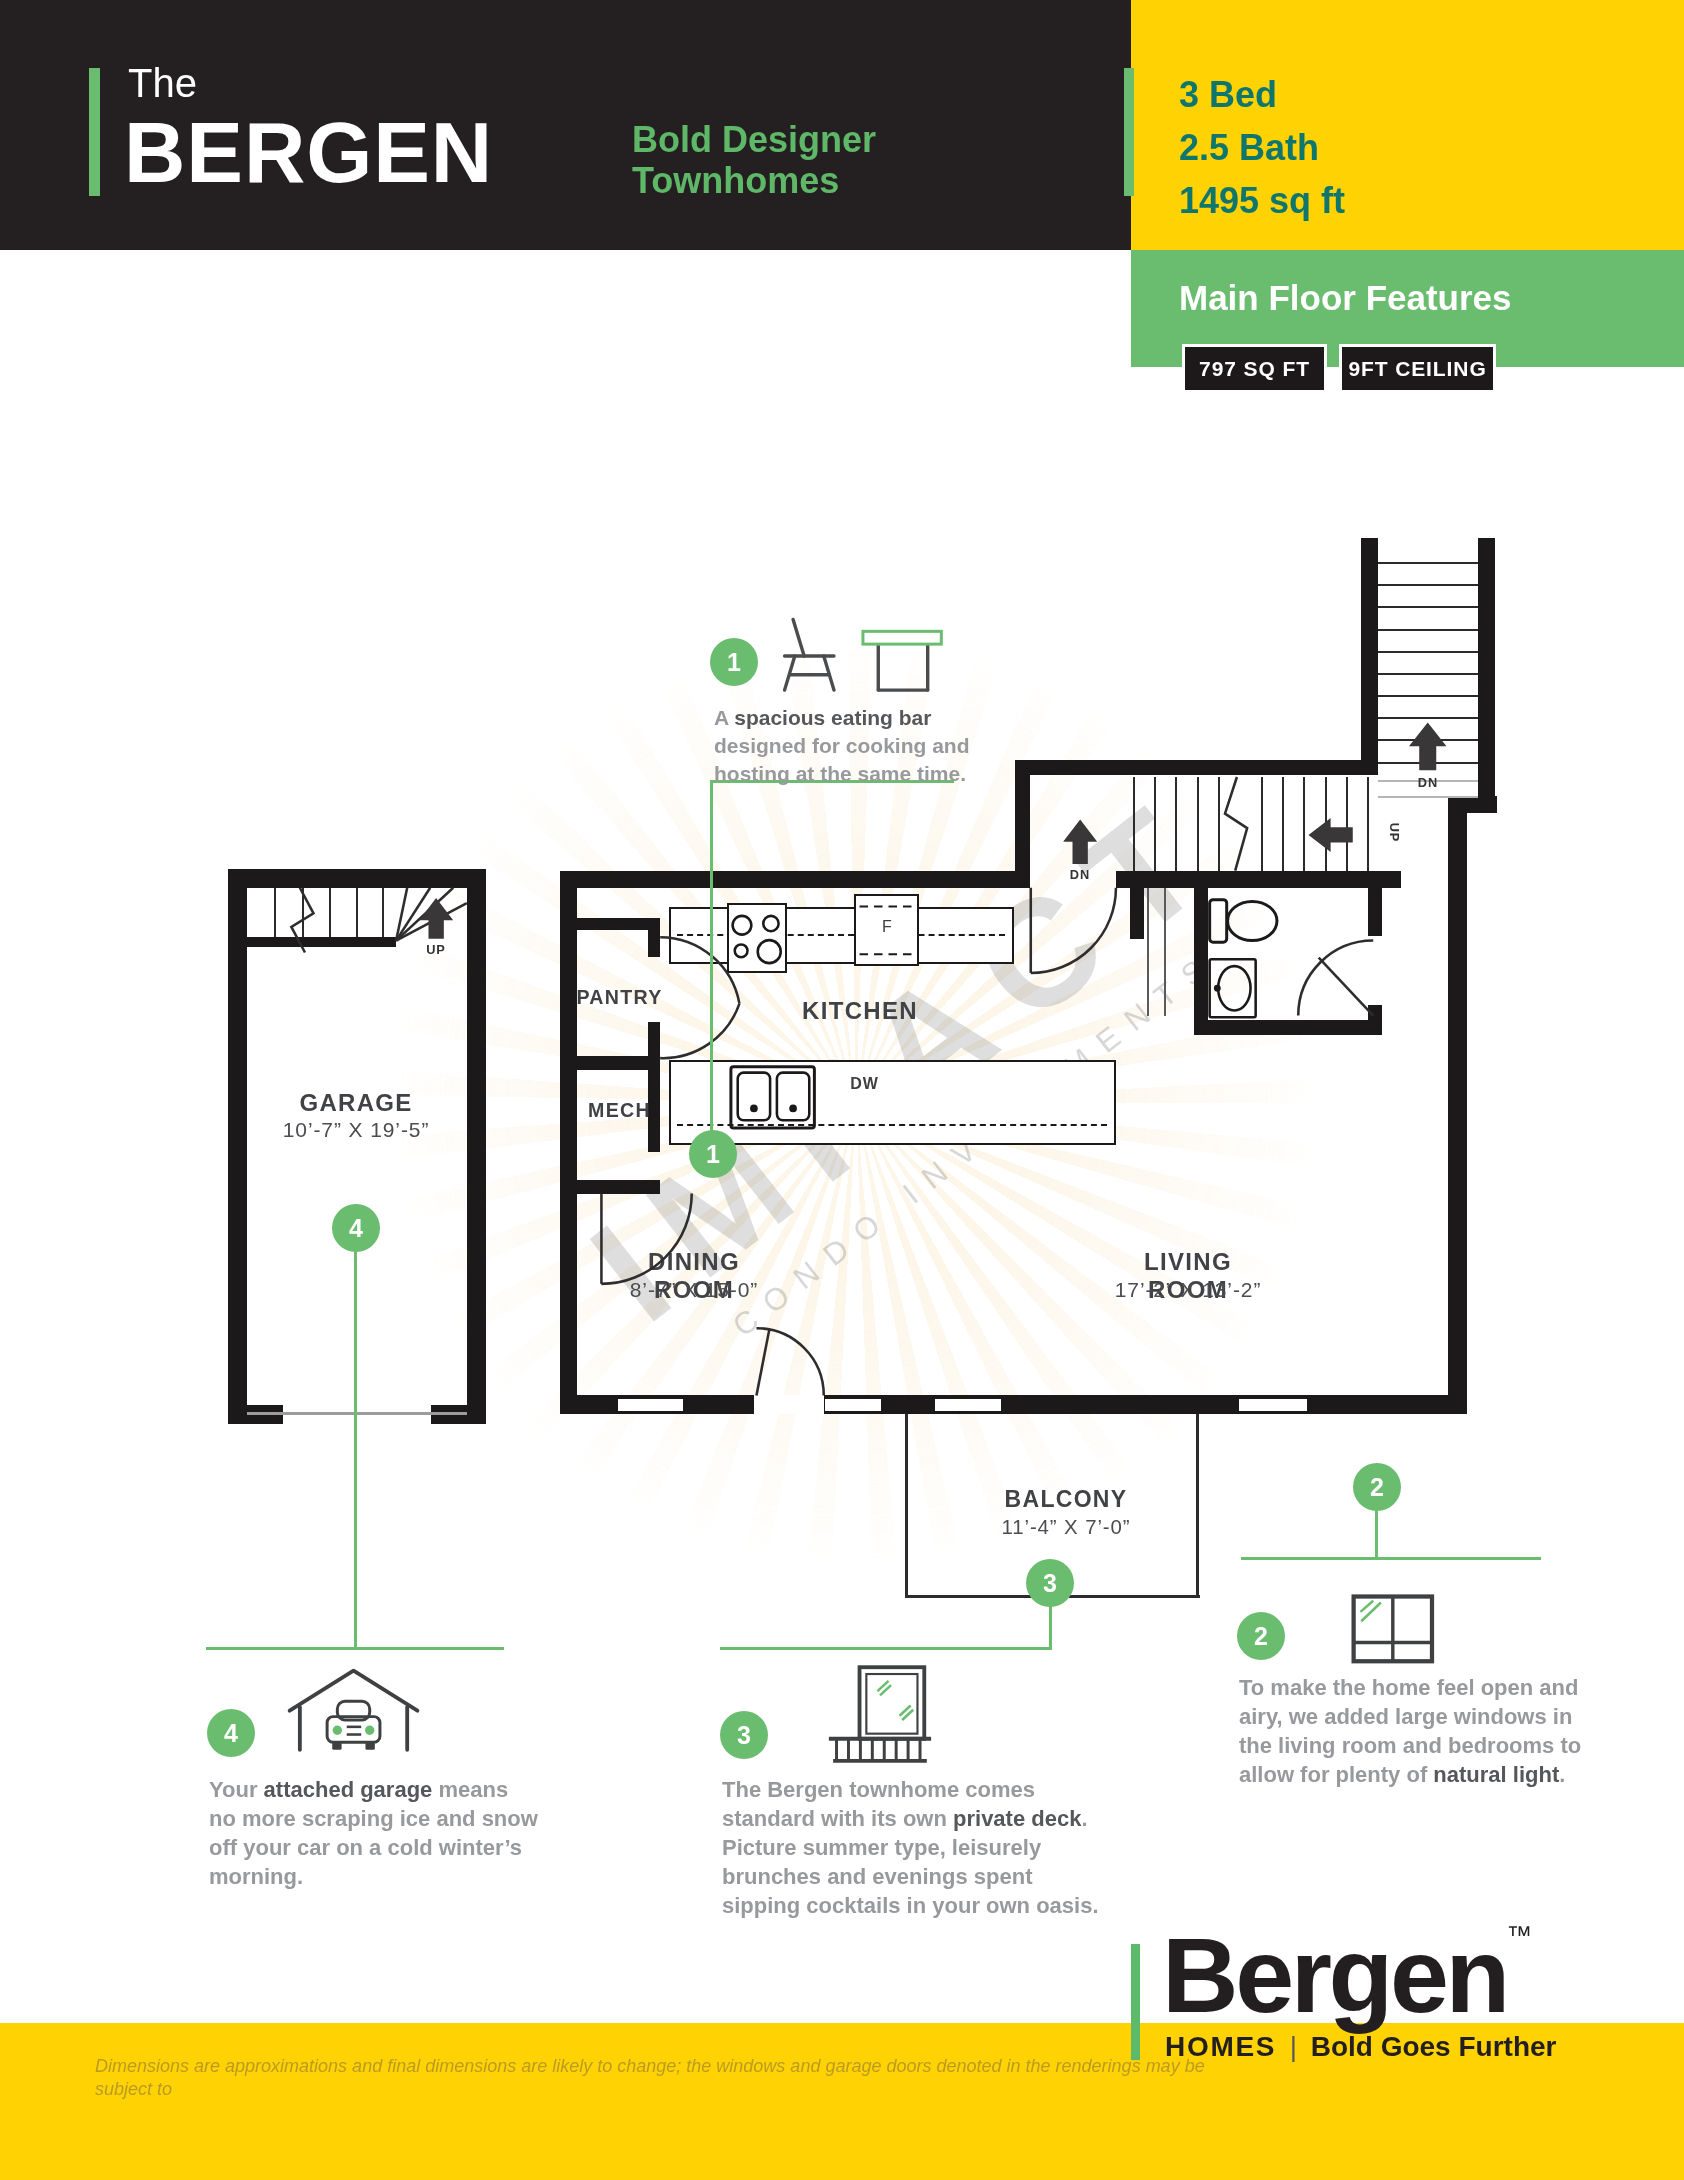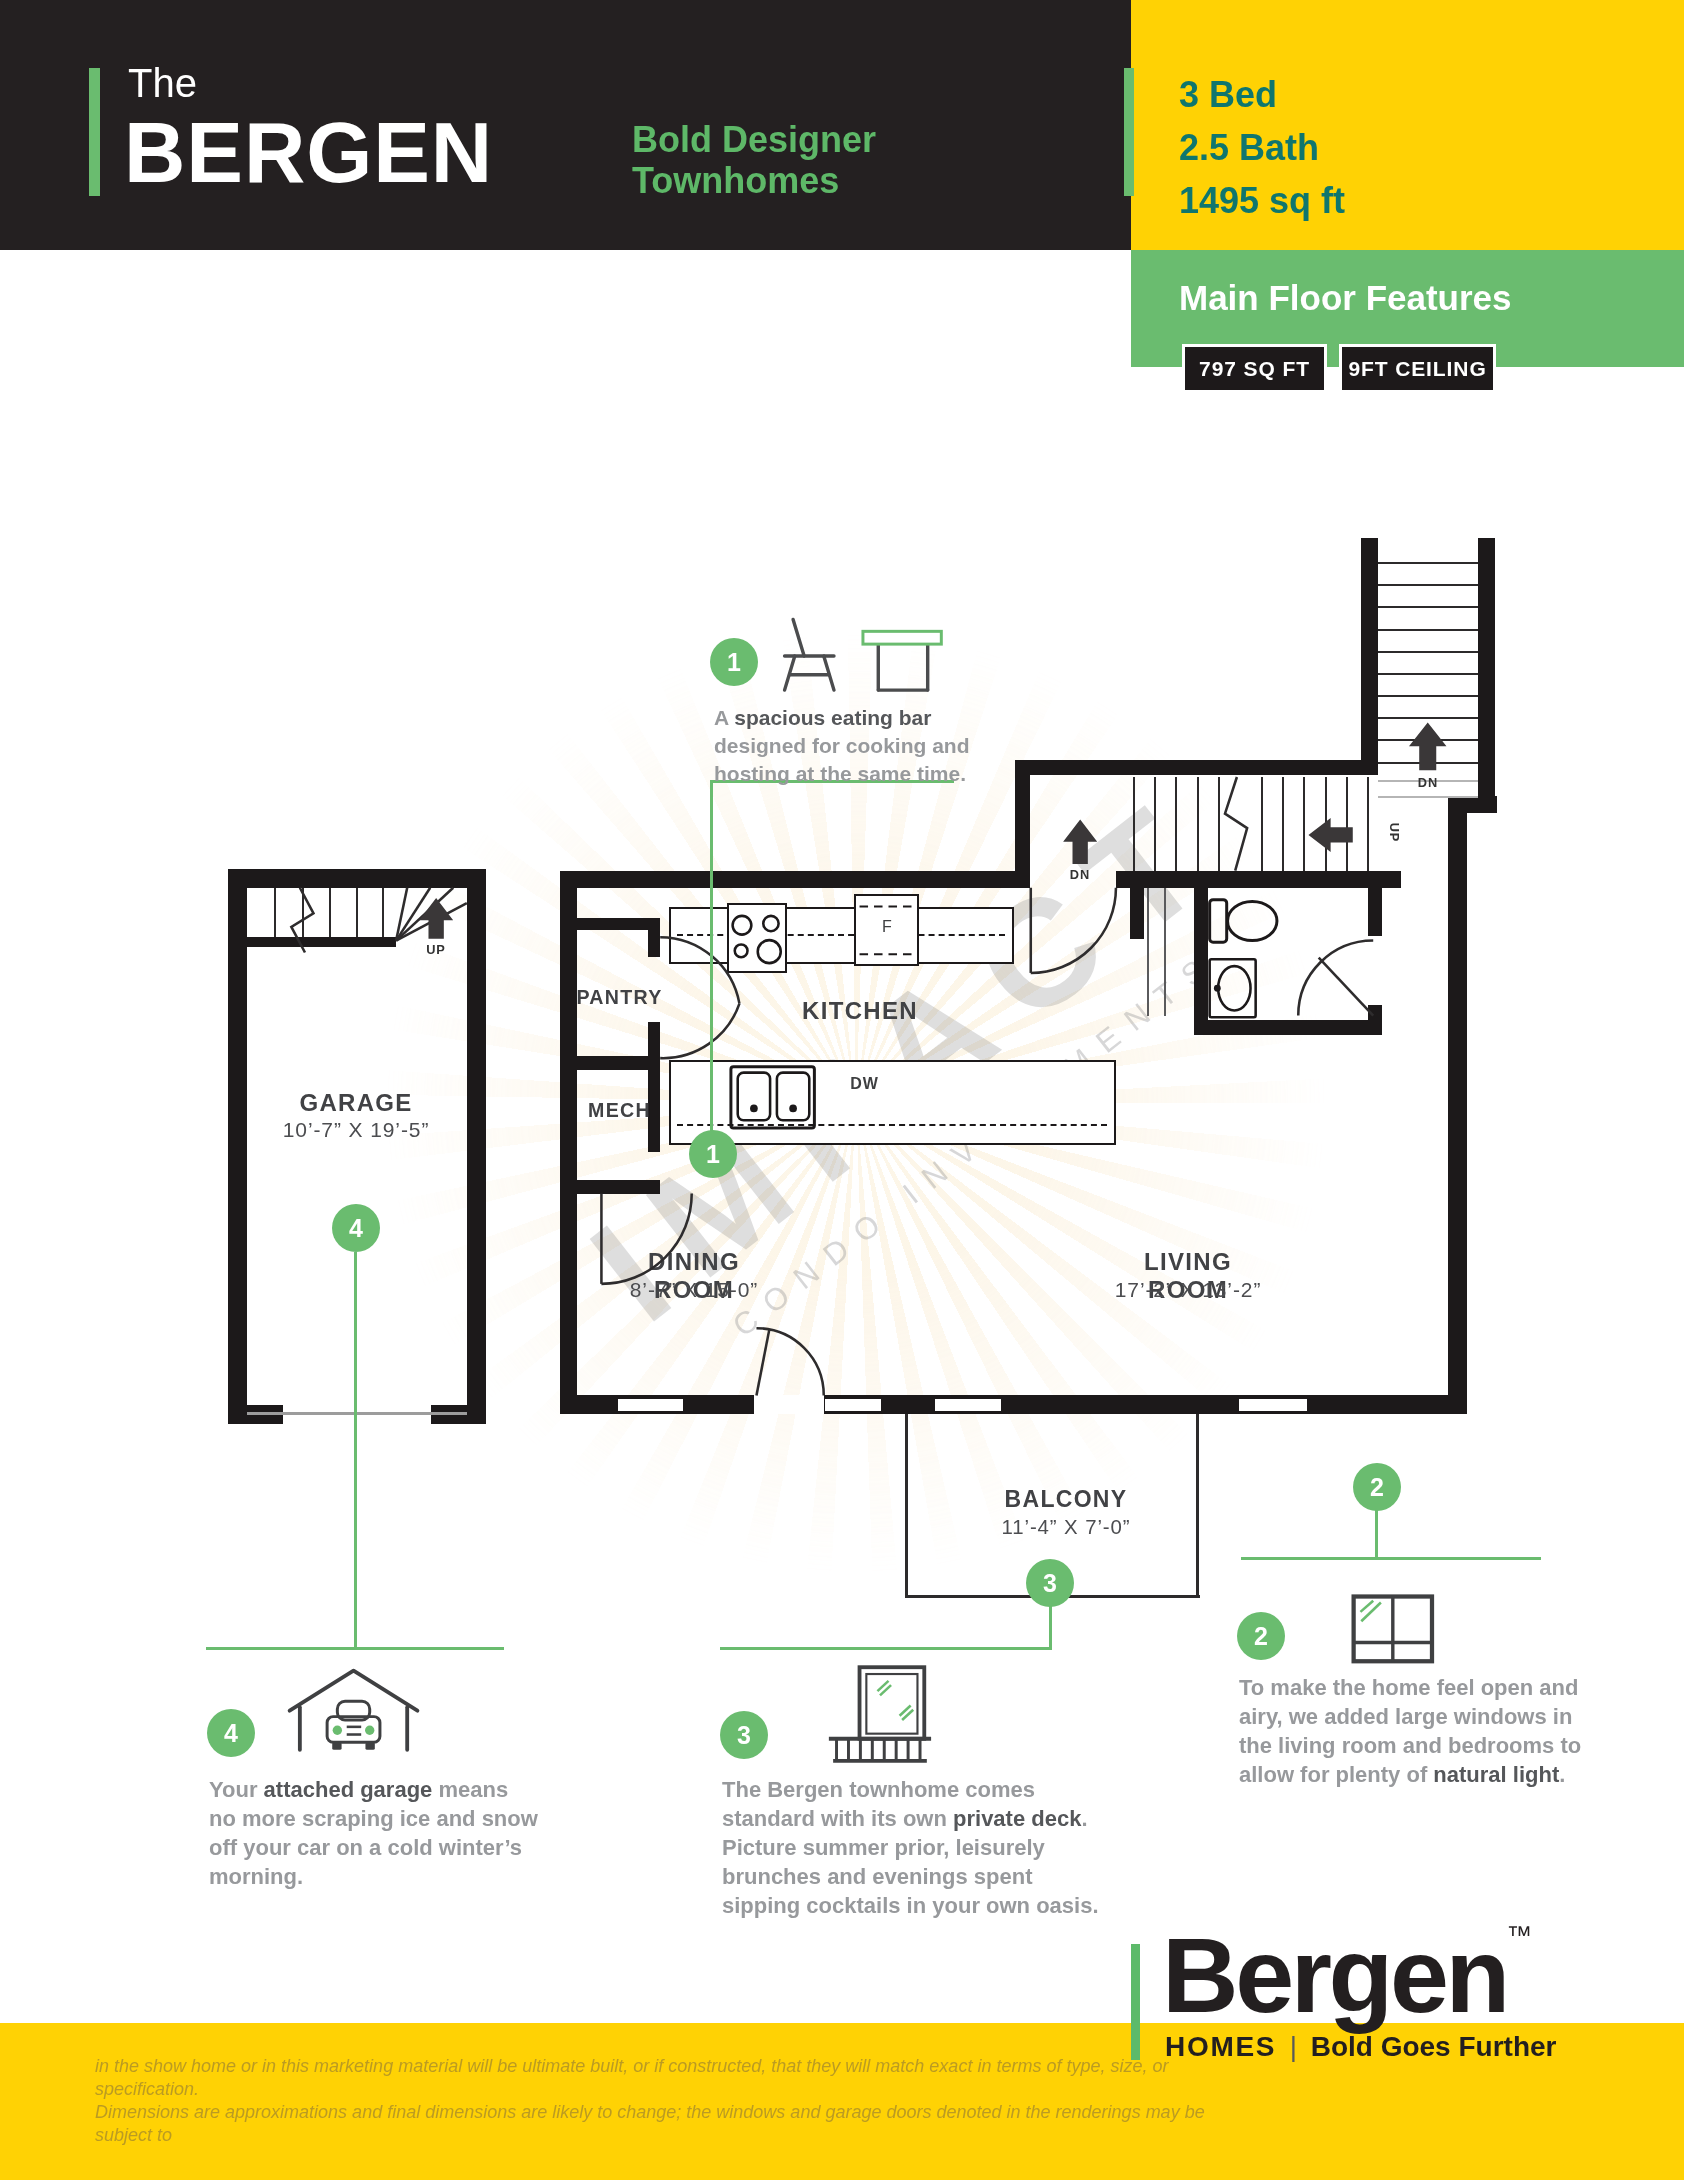--- a/index.html
+++ b/index.html
@@ -301,36 +301,35 @@
   <div class="cl"><span>To make the home feel open and</span><b></b><span></span></div>
   <div class="cl"><span>airy, we added large windows in</span><b></b><span></span></div>
   <div class="cl"><span>the living room and bedrooms to</span><b></b><span></span></div>
   <div class="cl"><span>allow for plenty of </span><b>natural light</b><span>.</span></div>
 </div>
 
 <div class="circ" style="left:720px;top:1711px;">3</div>
 <div class="ann" style="left:722px;top:1775px;width:400px;">
   <div class="cl"><span>The Bergen townhome comes</span><b></b><span></span></div>
   <div class="cl"><span>standard with its own </span><b>private deck</b><span>.</span></div>
-  <div class="cl"><span>Picture summer prior, leisurely</span><b></b><span></span></div>
+  <div class="cl"><span>Picture summer type, leisurely</span><b></b><span></span></div>
   <div class="cl"><span>brunches and evenings spent</span><b></b><span></span></div>
   <div class="cl"><span>sipping cocktails in your own oasis.</span><b></b><span></span></div>
 </div>
 
 <div class="circ" style="left:207px;top:1709px;">4</div>
 <div class="ann" style="left:209px;top:1775px;width:366px;">
   <div class="cl"><span>Your </span><b>attached garage</b><span> means</span></div>
   <div class="cl"><span>no more scraping ice and snow</span><b></b><span></span></div>
   <div class="cl"><span>off your car on a cold winter’s</span><b></b><span></span></div>
   <div class="cl"><span>morning.</span><b></b><span></span></div>
 </div>
 
 <div class="abs" style="left:0;top:2023px;width:1685px;height:158px;background:#ffd204;"></div>
 <div class="abs" style="left:95px;top:2055px;width:1158px;font-size:18px;line-height:23px;font-style:italic;color:#bb9b22;">
-  <div>in the show home or in this marketing material will be ultimate built, or if constructed, that they will match exact in terms of type, size, or specification.</div>
   <div>Dimensions are approximations and final dimensions are likely to change; the windows and garage doors denoted in the renderings may be subject to</div>
 
 </div>
 <div class="gl" style="left:1131px;top:1944px;width:9.4px;height:116px;background:#5dba6a;"></div>
 <div class="abs" style="left:1162px;top:1915px;color:#231f20;">
   <span style="font-size:106px;font-weight:800;letter-spacing:-3.4px;">Bergen</span><sup style="font-size:25.6px;font-weight:400;vertical-align:68px;">™</sup>
 </div>
 <div class="abs" style="left:1165px;top:2031px;font-size:28px;color:#231f20;display:flex;align-items:center;">
   <span style="font-weight:800;letter-spacing:1.7px;">HOMES</span>
   <span style="margin:0 13.6px;color:#58595b;font-weight:400;">|</span>

